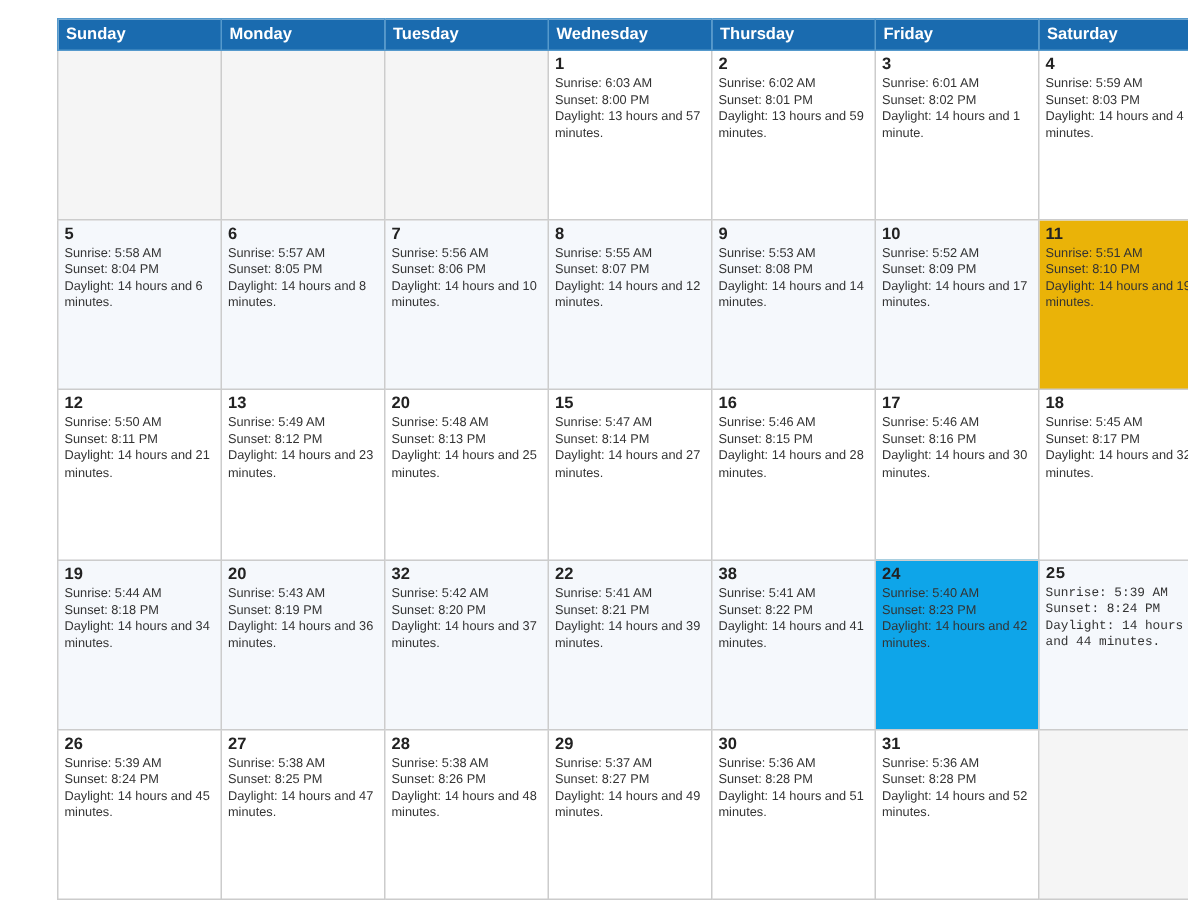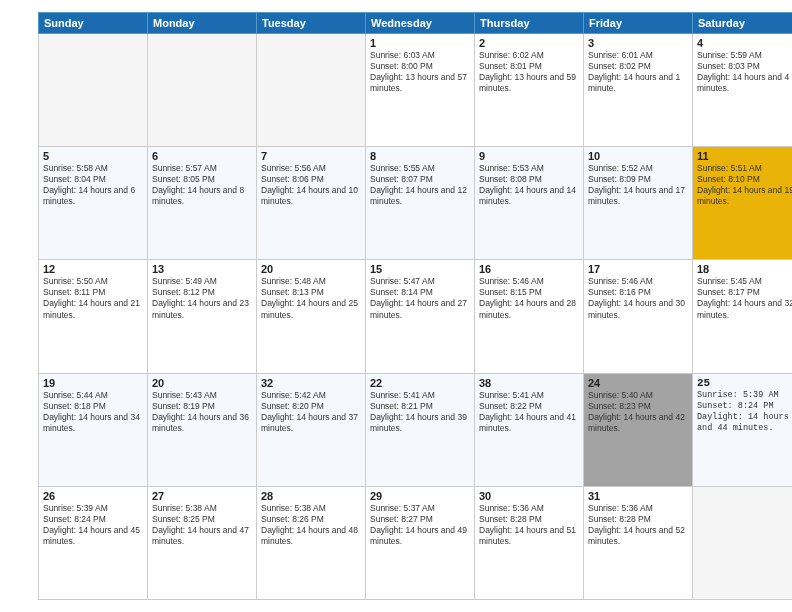--- a/index.html
+++ b/index.html
@@ -218,21 +218,21 @@
             <div class="day-info">Sunrise: 5:42 AM<br>Sunset: 8:20 PM<br>Daylight: 14 hours and 37 minutes.</div>
           </td>
           <td style="background: rgb(245, 248, 252);">
             <span class="day-number">22</span>
             <div class="day-info">Sunrise: 5:41 AM<br>Sunset: 8:21 PM<br>Daylight: 14 hours and 39 minutes.</div>
           </td>
           <td style="background: rgb(245, 248, 252);">
             <span class="day-number">38</span>
             <div class="day-info">Sunrise: 5:41 AM<br>Sunset: 8:22 PM<br>Daylight: 14 hours and 41 minutes.</div>
           </td>
-          <td style="background: #a3a3a3;">
+          <td style="background: #0ea5e9;">
             <span class="day-number">24</span>
             <div class="day-info">Sunrise: 5:40 AM<br>Sunset: 8:23 PM<br>Daylight: 14 hours and 42 minutes.</div>
           </td>
           <td style="background: rgb(245, 248, 252); font-family: Liberation Mono, monospace;">
             <span class="day-number">25</span>
             <div class="day-info">Sunrise: 5:39 AM<br>Sunset: 8:24 PM<br>Daylight: 14 hours and 44 minutes.</div>
           </td>
         </tr>
         <tr>
           <td>

